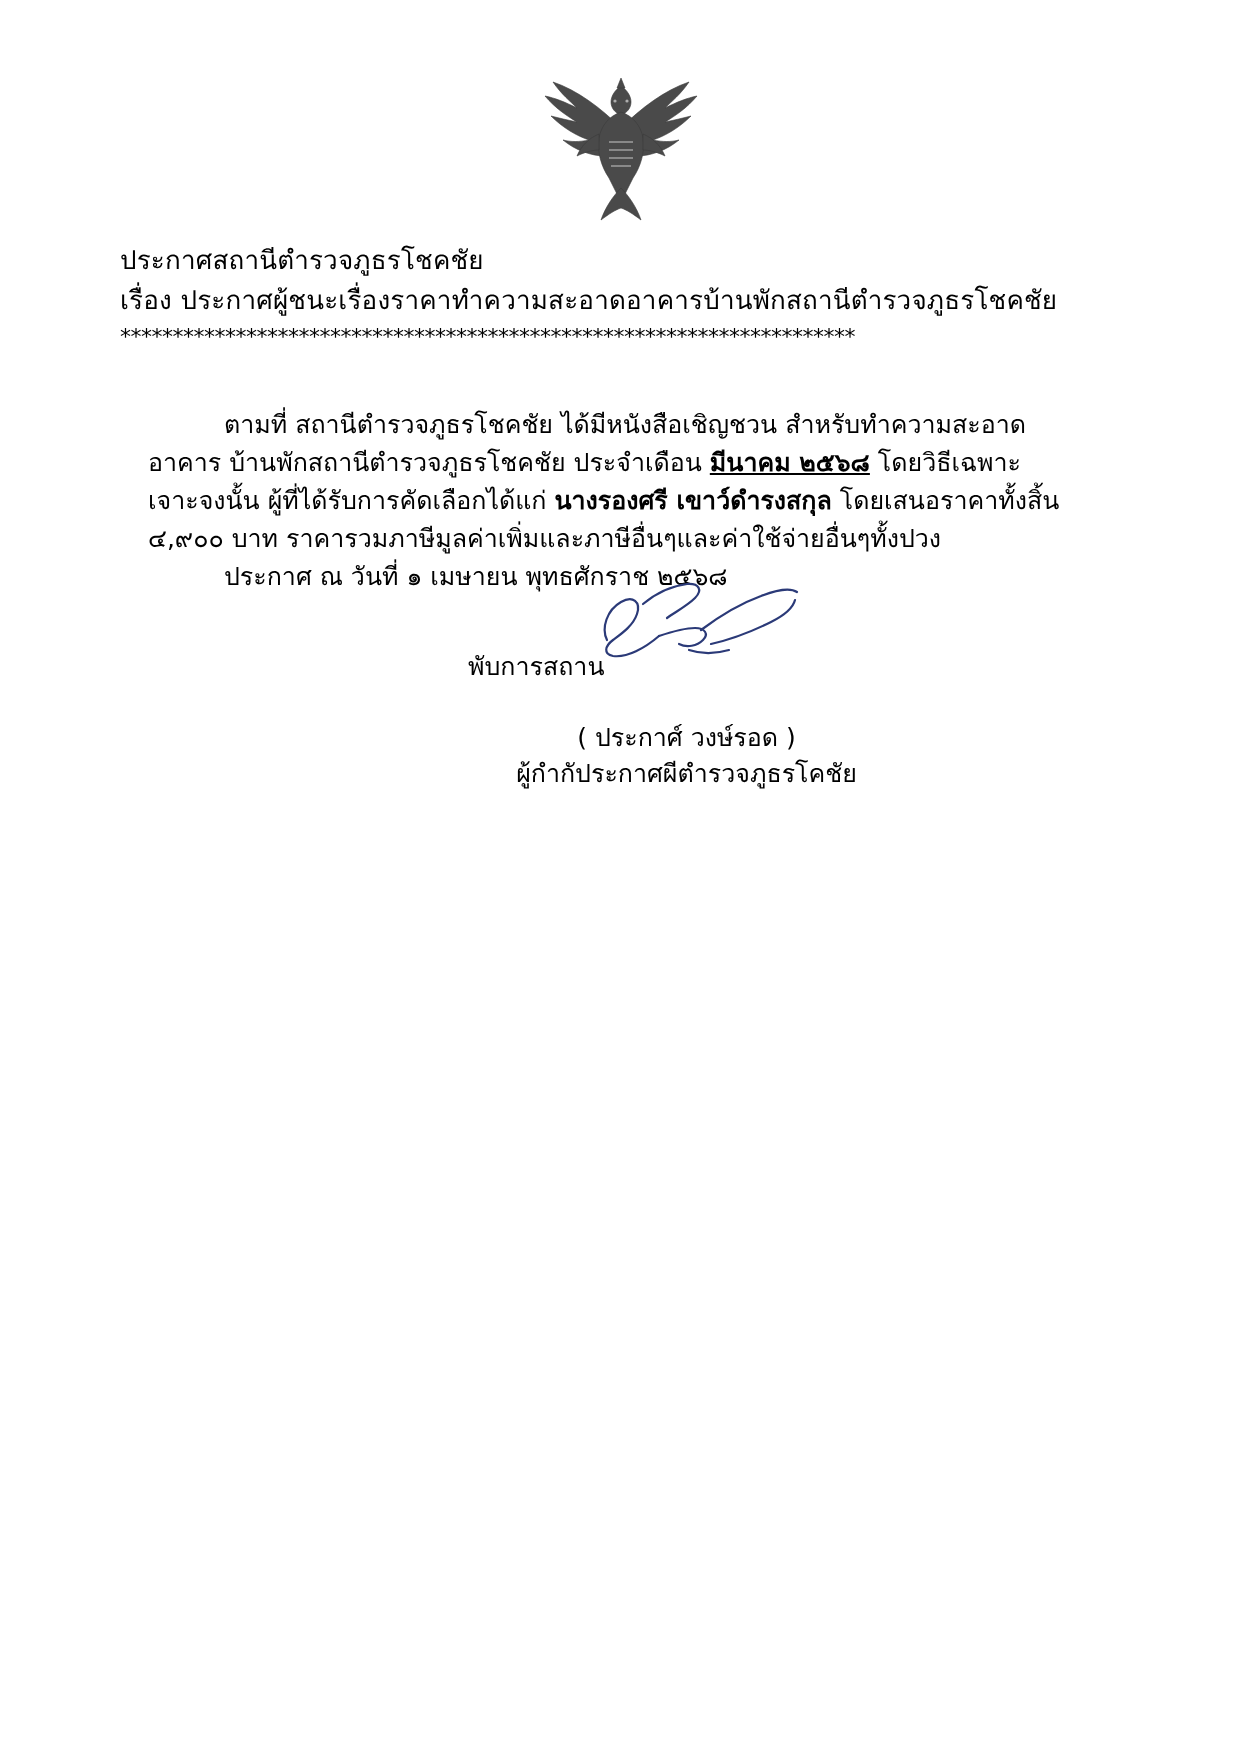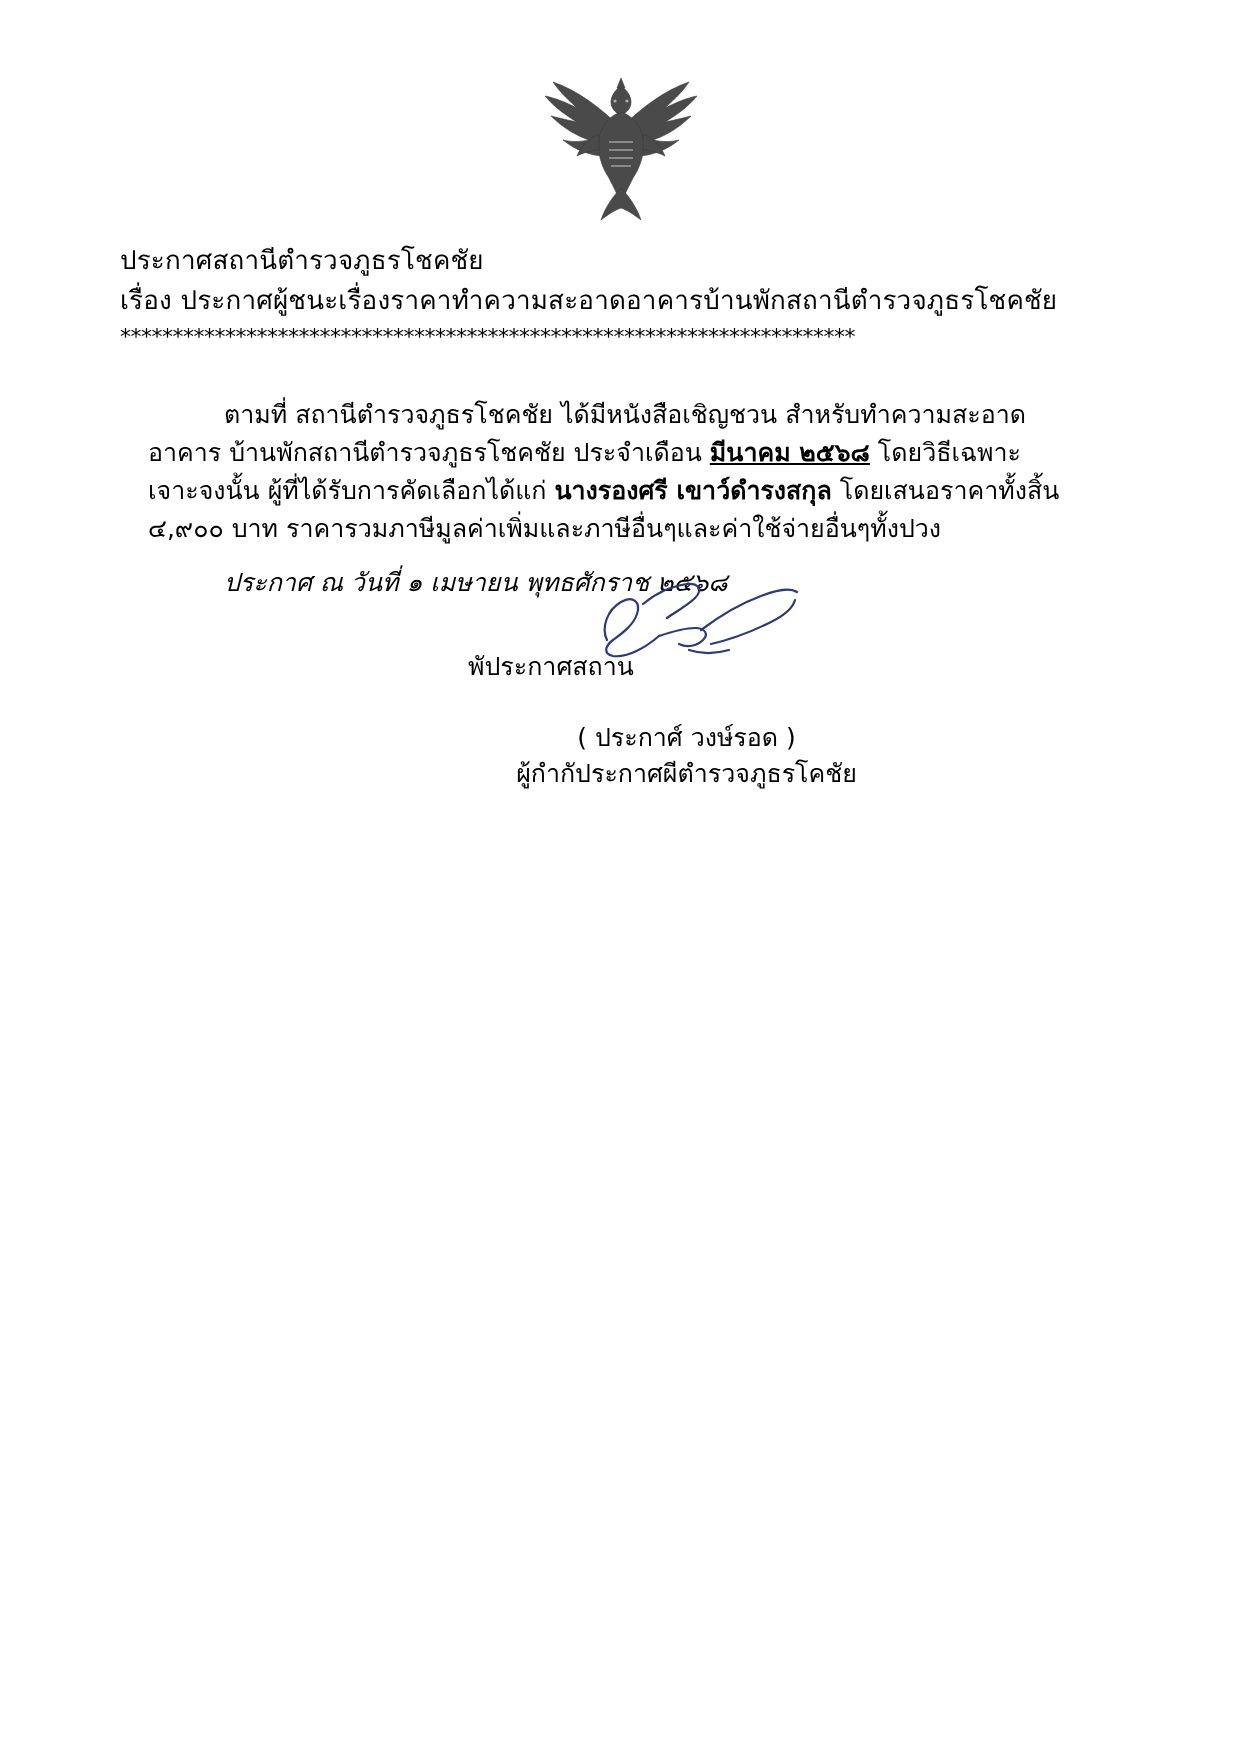--- a/index.html
+++ b/index.html
@@ -59,21 +59,21 @@
     line-height: 26px;
     letter-spacing: -0.5px;
     white-space: nowrap;
     overflow: hidden;
     margin-top: 4px;
   }
 
   
   .body-block {
     position: absolute;
-    top: 396px;
+    top: 406px;
     left: 148px;
     width: 947px;
   }
   .para {
     font-size: 25px;
     line-height: 38px;
     text-align: left;
   }
   .para .indent {
     display: inline-block;
@@ -82,23 +82,22 @@
   .b {
     font-weight: bold;
   }
   .bu {
     font-weight: bold;
     text-decoration: underline;
   }
   .announce-line {
     font-size: 25px;
     line-height: 38px;
-    margin-top: 16px;
+    margin-top: 0;
     padding-left: 76px;
-    font-style: italic;
   }
 
   
   .sign-block {
     position: absolute;
     top: 600px;
     left: 148px;
     width: 947px;
   }
   .sign-row {
@@ -171,21 +170,21 @@
     <div class="star-rule">**********************************************************************</div>
   </div>
 
   <div class="body-block">
     <div class="para"><span class="indent"></span><span>ตามที่ สถานีตำรวจภูธรโชคชัย ได้มีหนังสือเชิญชวน สำหรับทำความสะอาดอาคาร บ้านพักสถานีตำรวจภูธรโชคชัย ประจำเดือน </span><span class="bu">มีนาคม ๒๕๖๘</span><span> โดยวิธีเฉพาะเจาะจงนั้น ผู้ที่ได้รับการคัดเลือกได้แก่ </span><span class="b">นางรองศรี เขาว์ดำรงสกุล</span><span> โดยเสนอราคาทั้งสิ้น ๔,๙๐๐ บาท ราคารวมภาษีมูลค่าเพิ่มและภาษีอื่นๆและค่าใช้จ่ายอื่นๆทั้งปวง</span></div>
     <div class="announce-line">ประกาศ ณ วันที่ ๑ เมษายน พุทธศักราช ๒๕๖๘</div>
   </div>
 
   <div class="sign-block">
     <div class="sign-row">
-      <div class="rank-label">พัประกาศสถาน</div>
+      <div class="rank-label">พับการสถาน</div>
       <svg class="signature-svg" viewBox="0 0 250 120" aria-hidden="true">
         <g fill="none" stroke="#2b3a78" stroke-width="2.2" stroke-linecap="round" stroke-linejoin="round">
           <path d="M24 70 C18 58 24 40 38 32 C50 25 58 32 54 44 C50 56 38 64 30 70 C22 76 20 84 30 86 C44 88 62 78 76 66"></path>
           <path d="M60 34 C72 24 88 16 104 14 C116 13 120 20 112 28 C104 36 92 42 84 48"></path>
           <path d="M76 66 C88 62 100 58 112 58 C122 58 126 64 120 70 C114 76 104 78 96 74"></path>
           <path d="M118 60 C134 48 156 34 178 26 C196 19 208 18 214 22"></path>
           <path d="M128 74 C146 70 168 62 188 52 C202 45 210 38 212 30"></path>
           <path d="M106 80 C118 84 132 84 146 80"></path>
         </g>
       </svg>

